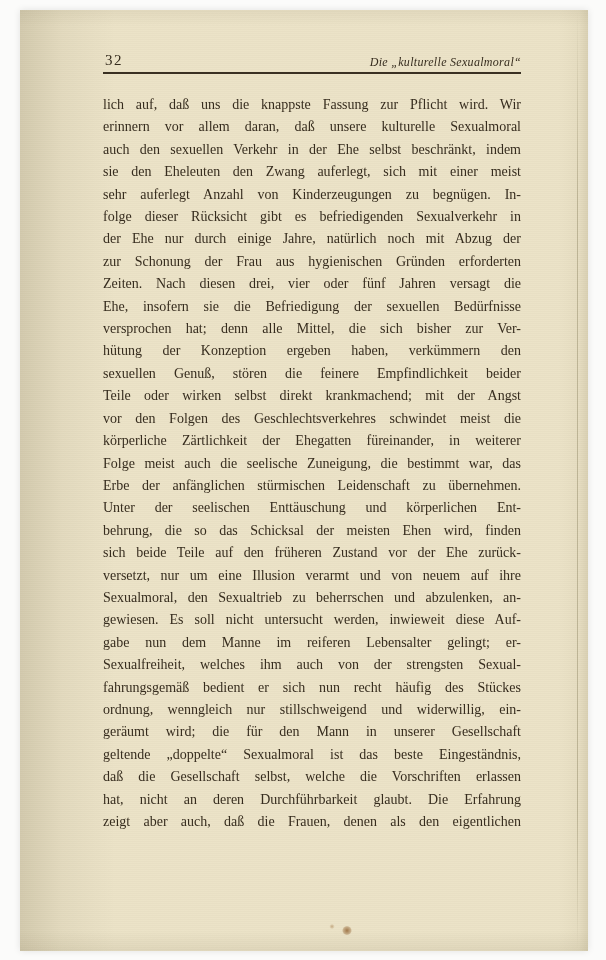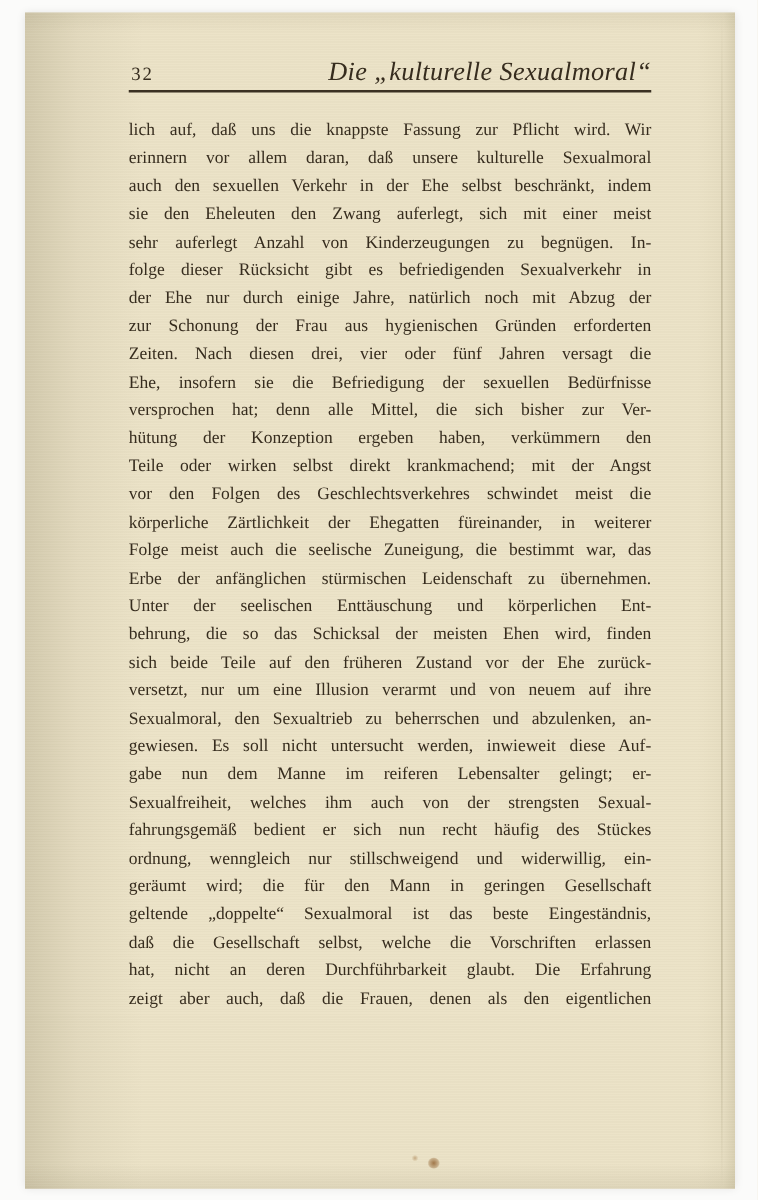--- a/index.html
+++ b/index.html
@@ -52,21 +52,21 @@
     font-family: "Liberation Serif", serif;
     font-size: 15px;
     letter-spacing: 1.5px;
   }
   .running {
     position: absolute;
     right: 0;
     bottom: 0;
     font-family: "Liberation Serif", serif;
     font-style: italic;
-    font-size: 21px;
+    font-size: 12px;
     letter-spacing: 0.3px;
   }
   .rule {
     position: absolute;
     left: 83px;
     top: 62px;
     width: 418px;
     height: 1.6px;
     background: #3a3022;
   }
@@ -121,36 +121,37 @@
         <div class="line">auch den sexuellen Verkehr in der Ehe selbst beschränkt, indem</div>
         <div class="line">sie den Eheleuten den Zwang auferlegt, sich mit einer meist</div>
         <div class="line">sehr auferlegt Anzahl von Kinderzeugungen zu begnügen. In-</div>
         <div class="line">folge dieser Rücksicht gibt es befriedigenden Sexualverkehr in</div>
         <div class="line">der Ehe nur durch einige Jahre, natürlich noch mit Abzug der</div>
         <div class="line">zur Schonung der Frau aus hygienischen Gründen erforderten</div>
         <div class="line">Zeiten. Nach diesen drei, vier oder fünf Jahren versagt die</div>
         <div class="line">Ehe, insofern sie die Befriedigung der sexuellen Bedürfnisse</div>
         <div class="line">versprochen hat; denn alle Mittel, die sich bisher zur Ver-</div>
         <div class="line">hütung der Konzeption ergeben haben, verkümmern den</div>
+        <div class="line">sexuellen Genuß, stören die feinere Empfindlichkeit beider</div>
         <div class="line">Teile oder wirken selbst direkt krankmachend; mit der Angst</div>
         <div class="line">vor den Folgen des Geschlechtsverkehres schwindet meist die</div>
         <div class="line">körperliche Zärtlichkeit der Ehegatten füreinander, in weiterer</div>
         <div class="line">Folge meist auch die seelische Zuneigung, die bestimmt war, das</div>
         <div class="line">Erbe der anfänglichen stürmischen Leidenschaft zu übernehmen.</div>
         <div class="line">Unter der seelischen Enttäuschung und körperlichen Ent-</div>
         <div class="line">behrung, die so das Schicksal der meisten Ehen wird, finden</div>
         <div class="line">sich beide Teile auf den früheren Zustand vor der Ehe zurück-</div>
         <div class="line">versetzt, nur um eine Illusion verarmt und von neuem auf ihre</div>
         <div class="line">Sexualmoral, den Sexualtrieb zu beherrschen und abzulenken, an-</div>
         <div class="line">gewiesen. Es soll nicht untersucht werden, inwieweit diese Auf-</div>
         <div class="line">gabe nun dem Manne im reiferen Lebensalter gelingt; er-</div>
         <div class="line">Sexualfreiheit, welches ihm auch von der strengsten Sexual-</div>
         <div class="line">fahrungsgemäß bedient er sich nun recht häufig des Stückes</div>
         <div class="line">ordnung, wenngleich nur stillschweigend und widerwillig, ein-</div>
-        <div class="line">geräumt wird; die für den Mann in geringen Gesellschaft</div>
+        <div class="line">geräumt wird; die für den Mann in unserer Gesellschaft</div>
         <div class="line">geltende „doppelte“ Sexualmoral ist das beste Eingeständnis,</div>
         <div class="line">daß die Gesellschaft selbst, welche die Vorschriften erlassen</div>
         <div class="line">hat, nicht an deren Durchführbarkeit glaubt. Die Erfahrung</div>
         <div class="line">zeigt aber auch, daß die Frauen, denen als den eigentlichen</div>
       </div>
     <div class="stain stain-1"></div>
     <div class="stain stain-2"></div>
     <div class="page-crease"></div>
   </div>
 </div>

